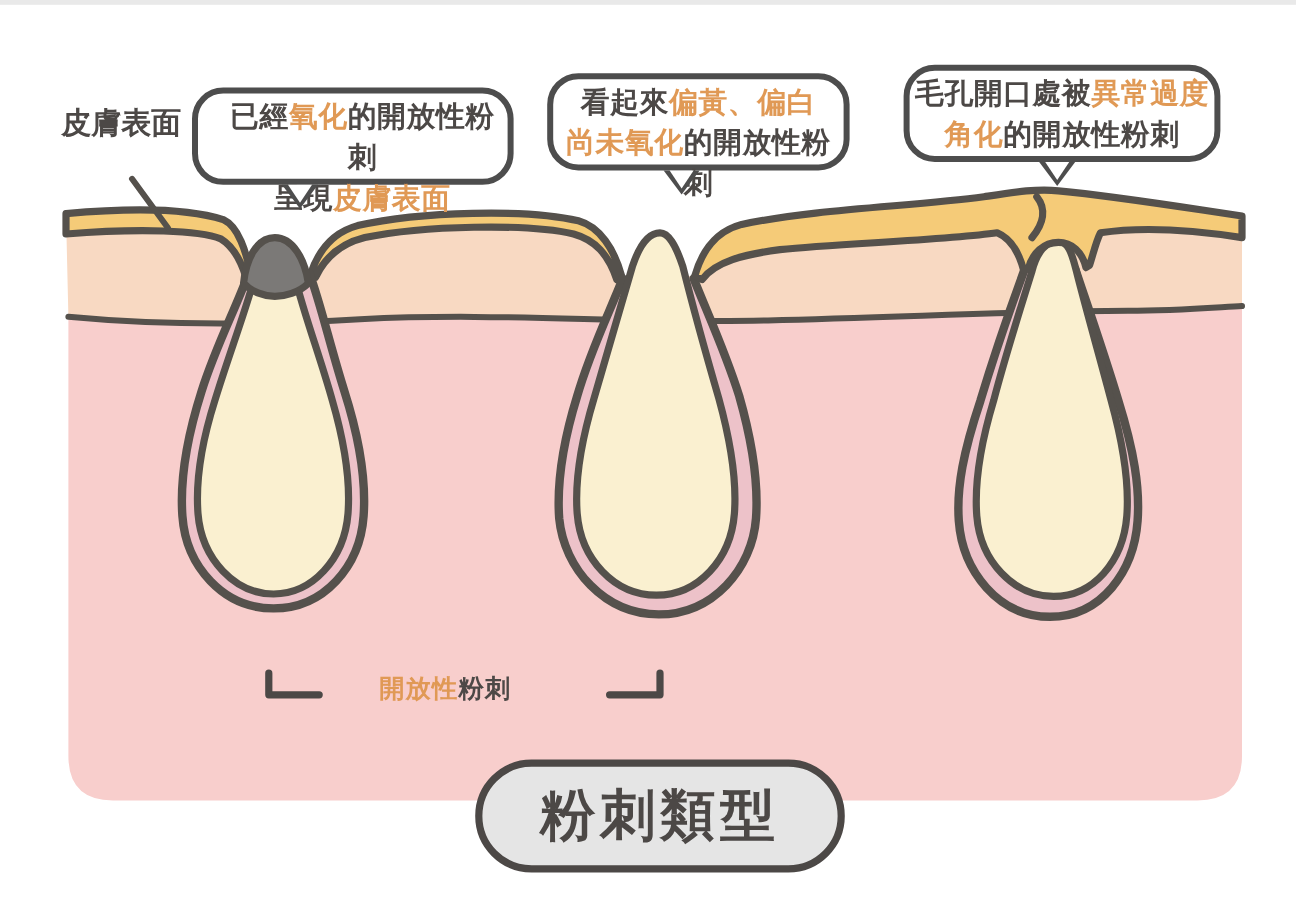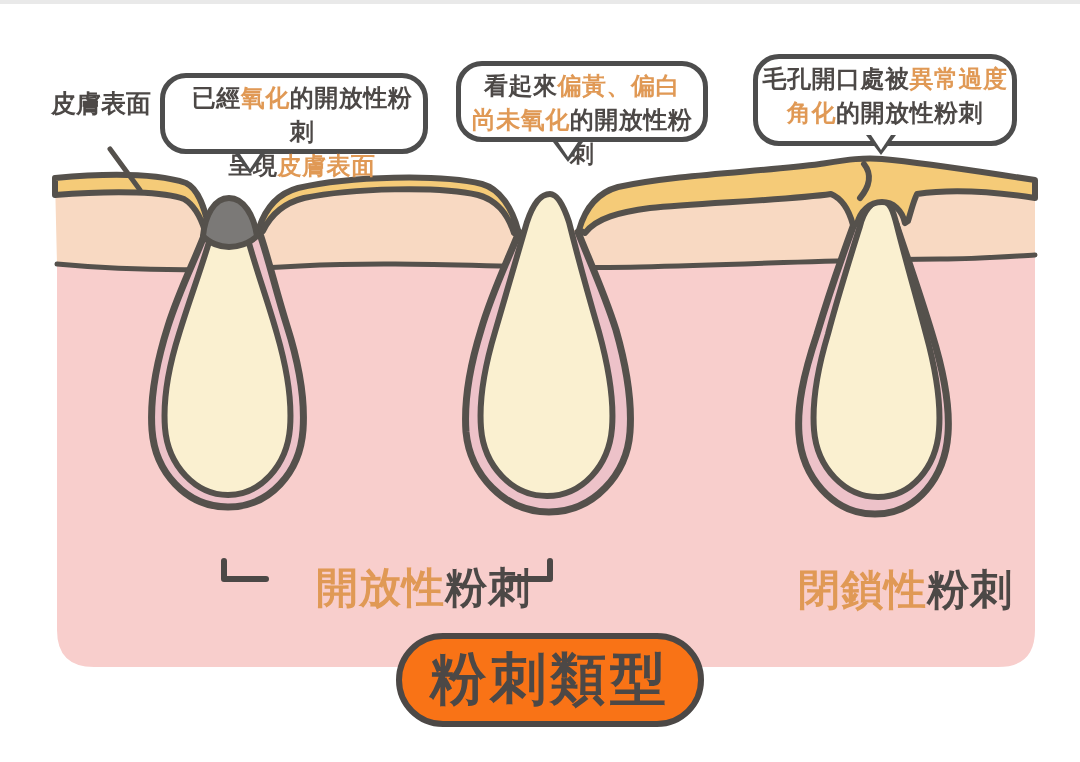--- a/index.html
+++ b/index.html
@@ -18,25 +18,25 @@
   .bubble{position:absolute;background:#fff;border:5px solid var(--bubble-border);
     border-radius:26px;box-sizing:border-box;text-align:center;
     font-weight:bold;font-size:24px;line-height:34px;color:var(--text-dark);
     padding-top:3px;letter-spacing:0.5px;}
   .tail{position:absolute;width:0;height:0;}
   .tail-border{border-left:15px solid transparent;border-right:15px solid transparent;
     border-top:20px solid var(--bubble-border);}
   .tail-fill{border-left:10px solid transparent;border-right:10px solid transparent;
     border-top:15px solid #ffffff;}
   .stratum-label{left:34px;top:82px;width:134px;font-size:25px;line-height:35px;text-align:center;}
-  .group-label{font-size:42px;letter-spacing:1px;white-space:nowrap;}
+  .group-label{font-size:21px;letter-spacing:1px;white-space:nowrap;}
   .title-pill{position:absolute;left:396px;top:629px;width:308px;height:94px;
-    background:#f97316;border:6px solid var(--text-dark);border-radius:48px;box-sizing:border-box;
+    background:#e5e5e5;border:6px solid var(--text-dark);border-radius:48px;box-sizing:border-box;
     display:flex;align-items:center;justify-content:center;
-    font-size:56px;font-weight:bold;letter-spacing:4px;color:var(--text-dark);}
+    font-size:46px;font-weight:bold;letter-spacing:4px;color:var(--text-dark);}
 </style>
 </head>
 <body>
 
 <div class="stage">
 
   <svg width="1080" height="762" viewBox="0 0 1080 762">
 
     <path fill="var(--dermis-pink)" d="M57,260 C120,266 200,268 300,262 C420,256 520,266 640,263 C760,260 860,255 940,255 C980,255 1015,252 1035,251 L1035,626 Q1035,663 998,663 L94,663 Q57,663 57,626 Z"></path>
 
@@ -93,37 +93,34 @@
     </div>
     <div>
       <span class="orange">尚未氧化</span><span class="dark">的開放性粉刺</span>
     </div>
     <div class="tail" style="left:92px;top:76px;">
       <div class="tail-border" style="position:absolute;"></div>
       <div class="tail-fill" style="position:absolute;left:5px;"></div>
     </div>
   </div>
 
-  <div class="bubble" style="left:753px;top:50px;width:264px;height:92px;">
+  <div class="bubble" style="left:753px;top:50px;width:264px;height:81px;">
     <div>
       <span class="dark">毛孔開口處被</span><span class="orange">異常過度</span>
     </div>
     <div>
       <span class="orange">角化</span><span class="dark">的開放性粉刺</span>
     </div>
     <div class="tail" style="left:108px;top:76px;">
       <div class="tail-border" style="position:absolute;"></div>
       <div class="tail-fill" style="position:absolute;left:5px;"></div>
     </div>
   </div>
 
   <div class="txt group-label" style="left:316px;top:556px;">
     <span class="orange">開放性</span><span class="dark">粉刺</span>
   </div>
-  <div class="txt group-label" style="left:798px;top:558px;">
-    <span class="orange">閉鎖性</span><span class="dark">粉刺</span>
-  </div>
 
   <div class="title-pill">
     <span>粉刺類型</span>
   </div>
 
 </div>
 
 </body></html>

